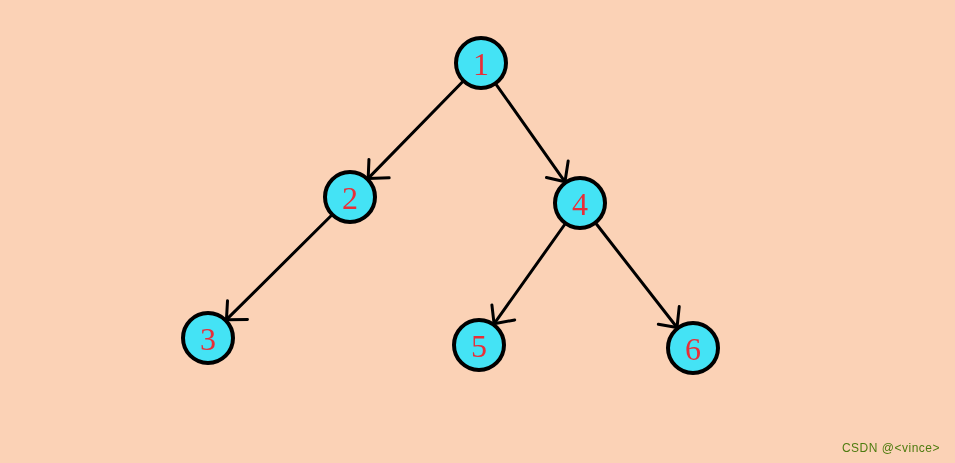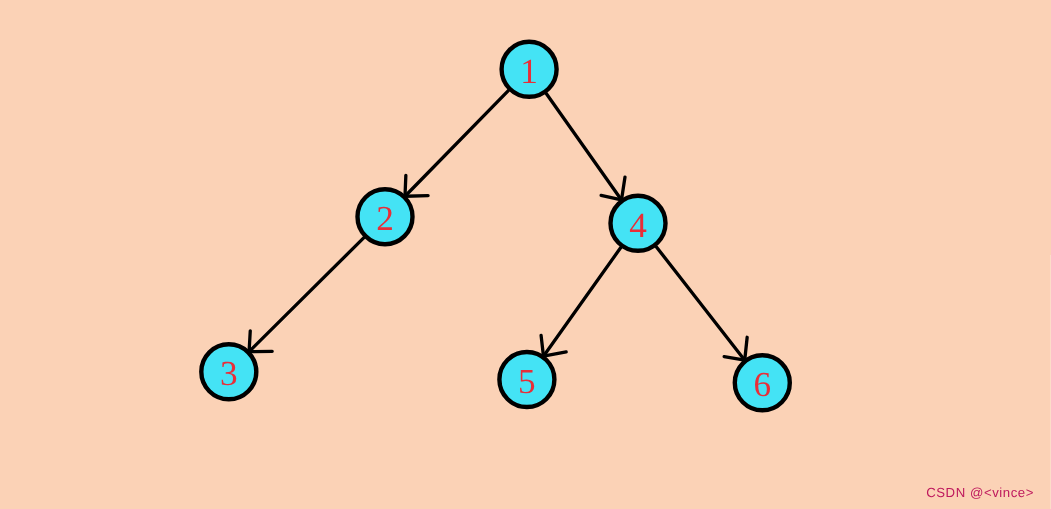--- a/index.html
+++ b/index.html
@@ -72,14 +72,14 @@
       </g>
       <g>
         <circle cx="479" cy="345" r="25" fill="#44e3f5" stroke="#000000" stroke-width="4"></circle>
         <text x="479" y="346" text-anchor="middle" dominant-baseline="central" fill="#e82e38" font-size="32" font-family="&quot;Liberation Serif&quot;, &quot;DejaVu Serif&quot;, serif" class="node-label">5</text>
       </g>
       <g>
         <circle cx="693" cy="348" r="25" fill="#44e3f5" stroke="#000000" stroke-width="4"></circle>
         <text x="693" y="349" text-anchor="middle" dominant-baseline="central" fill="#e82e38" font-size="32" font-family="&quot;Liberation Serif&quot;, &quot;DejaVu Serif&quot;, serif" class="node-label">6</text>
       </g>
     </svg>
-  <div class="watermark" style="color: #be185d;">CSDN @&lt;vince&gt;</div>
+  <div class="watermark" style="color: #4d7c0f;">CSDN @&lt;vince&gt;</div>
 </div>
 
 </body></html>

